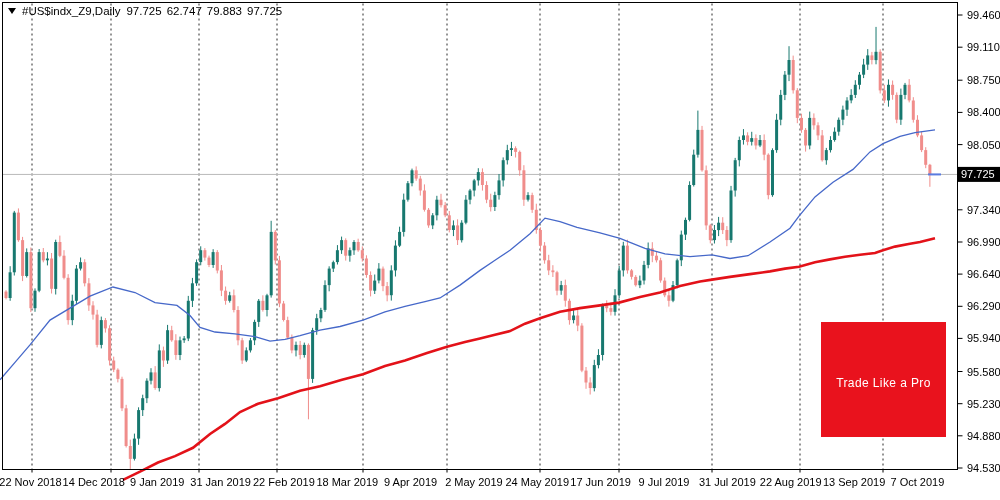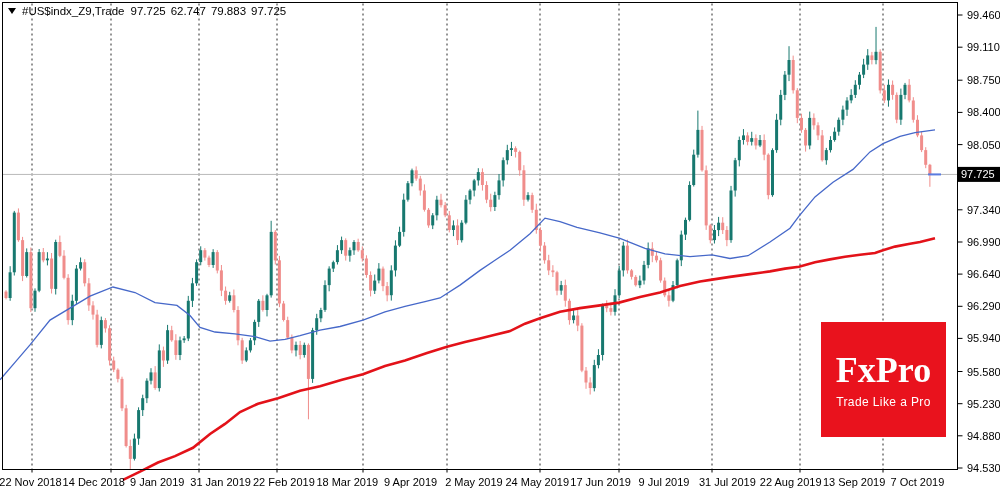--- a/index.html
+++ b/index.html
@@ -23,21 +23,21 @@
   #logo .brand{font-family:"Liberation Serif",serif;font-weight:700;font-size:36px;
                color:#fff;line-height:1;margin-top:2px;}
   #logo .tagline{font-size:12px;color:#fff;margin-top:7px;letter-spacing:.4px;}
 </style>
 </head>
 <body>
 
 <div id="app">
   <div id="chart-title">
     <span id="tri"></span>
-    <span>#US$indx_Z9,Trade</span>
+    <span>#US$indx_Z9,Daily</span>
     <span class="vals">
       <span>97.725</span>
       <span>62.747</span>
       <span>79.883</span>
       <span>97.725</span>
     </span>
   </div>
 
   <svg id="plot" width="1000" height="500">
       <line x1="32" y1="3.5" x2="32" y2="469.5" class="vgrid" stroke="#2a2a2a"></line>
@@ -558,16 +558,15 @@
       <text x="537.3" y="486" class="axis-text" text-anchor="middle">24 May 2019</text>
       <text x="600.6" y="486" class="axis-text" text-anchor="middle">17 Jun 2019</text>
       <text x="664.0" y="486" class="axis-text" text-anchor="middle">9 Jul 2019</text>
       <text x="727.4" y="486" class="axis-text" text-anchor="middle">31 Jul 2019</text>
       <text x="790.7" y="486" class="axis-text" text-anchor="middle">22 Aug 2019</text>
       <text x="854.1" y="486" class="axis-text" text-anchor="middle">13 Sep 2019</text>
       <text x="917.4" y="486" class="axis-text" text-anchor="middle">7 Oct 2019</text>
     </svg>
 
   <div id="logo" style="background: rgb(233, 18, 29);">
-    <span class="brand">FxPro</span>
     <span class="tagline">Trade Like a Pro</span>
   </div>
 </div>
 
 </body></html>

